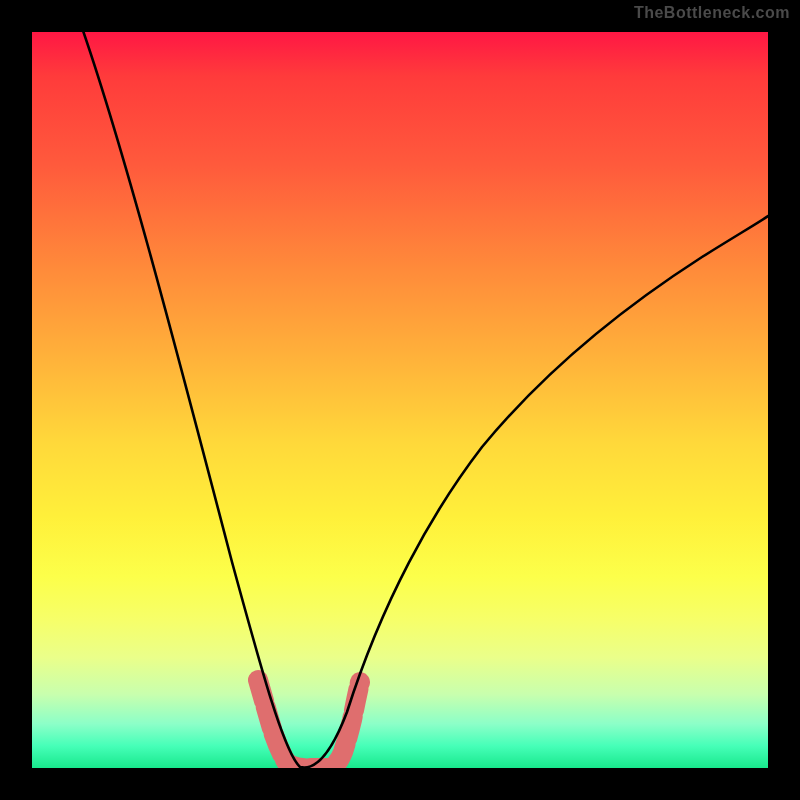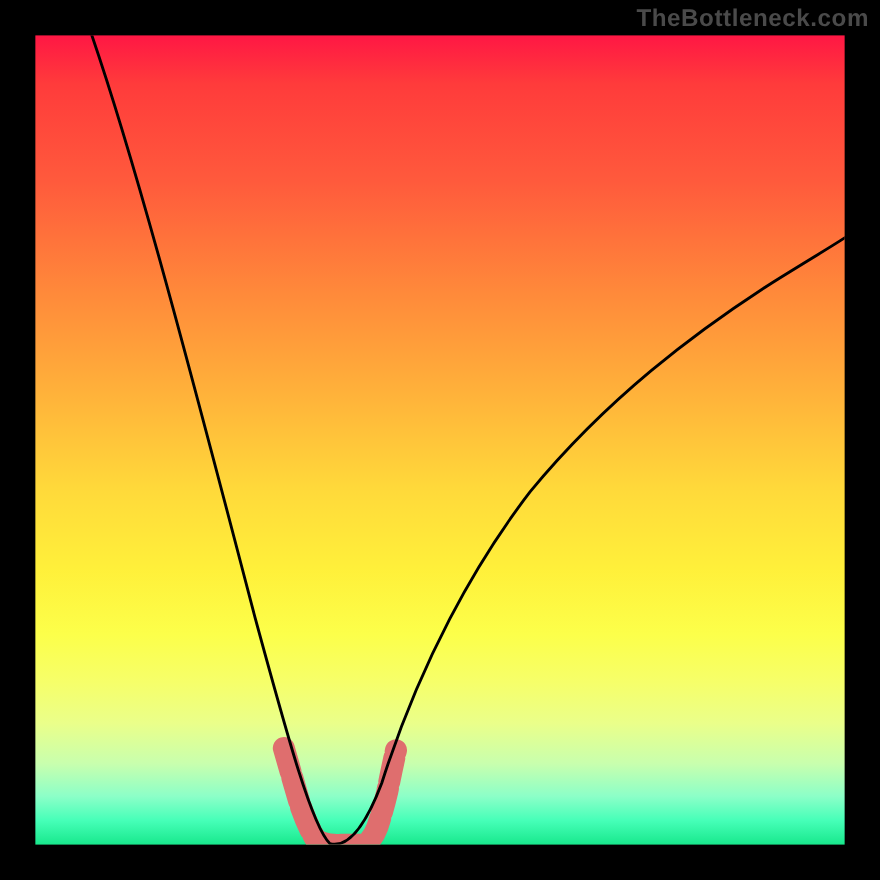--- a/index.html
+++ b/index.html
@@ -15,21 +15,21 @@
     position: relative;
     width: 800px;
     height: 800px;
     background: #000;
   }
   .watermark {
     position: absolute;
     top: 4px;
     right: 10px;
     color: #4a4a4a;
-    font-size: 22px;
+    font-size: 16px;
     font-weight: 600;
     letter-spacing: 0.5px;
     z-index: 20;
   }
   .plot-area {
     position: absolute;
     left: 32px;
     top: 32px;
     width: 736px;
     height: 736px;

